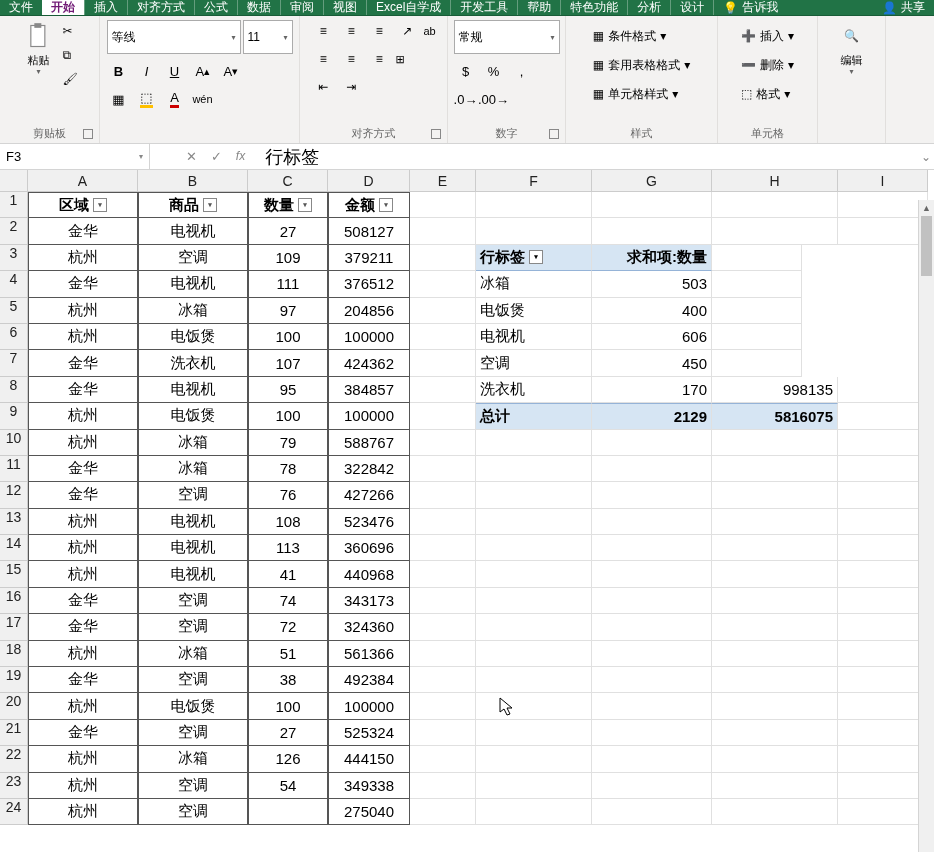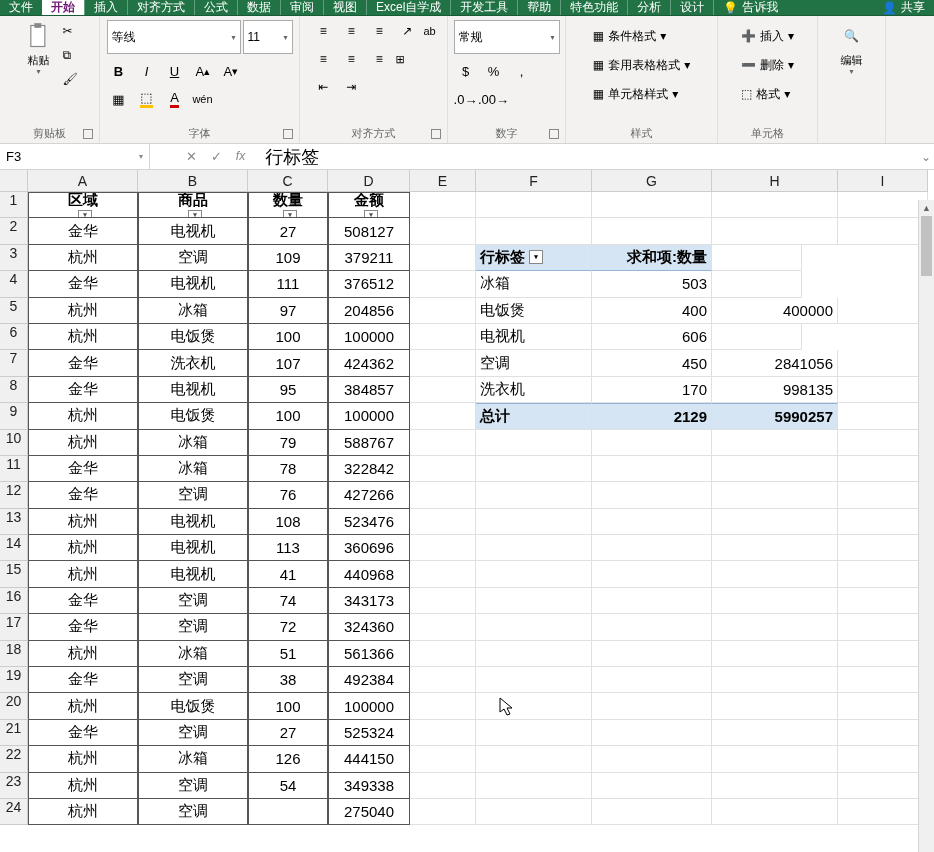--- a/index.html
+++ b/index.html
@@ -55,21 +55,21 @@
 
 .grid { display: flex; }
 .corner { width: 28px; height: 22px; background: #f0f0f0; border-right: 1px solid #ccc; border-bottom: 1px solid #ccc; }
 .ch { height: 22px; background: #f0f0f0; border-right: 1px solid #ccc; border-bottom: 1px solid #ccc; text-align: center; font-size: 14px; color: #222; line-height: 22px; }
 .rh { width: 28px; background: #f0f0f0; border-right: 1px solid #ccc; border-bottom: 1px solid #ccc; text-align: center; font-size: 14px; color: #222; }
 .row { display: flex; }
 .cell { border-right: 1px solid #e0e0e0; border-bottom: 1px solid #e0e0e0; font-size: 15px; display: flex; align-items: center; padding: 0 4px; overflow: hidden; white-space: nowrap; }
 .cA { width: 110px; } .cB { width: 110px; } .cC { width: 80px; } .cD { width: 82px; }
 .cE { width: 66px; } .cF { width: 116px; } .cG { width: 120px; } .cH { width: 126px; } .cI { width: 90px; }
 
-.data-hdr { background: #fff; font-weight: bold; justify-content: center; border: 1px solid #555 !important; flex-direction: column; }
+.data-hdr { background: #fff; font-weight: bold; justify-content: center; border: 1px solid #555 !important; }
 .data-hdr .filter-btn { width: 14px; height: 14px; border: 1px solid #888; margin-left: 4px; display: flex; align-items: center; justify-content: center; font-size: 7px; color: #555; background: #fff; }
 .data-cell { border-right: 1px solid #555 !important; border-bottom: 1px solid #555 !important; border-left: 1px solid #555; justify-content: center; }
 .data-cell.num { justify-content: center; }
 
 .pivot-hdr { background: #d6e5f3; font-weight: bold; border-bottom: 1px solid #95b3d7 !important; }
 .pivot-hdr .filter-btn { width: 14px; height: 14px; border: 1px solid #888; margin-left: 4px; display: flex; align-items: center; justify-content: center; font-size: 7px; background: #fff; }
 .pivot-total { background: #d6e5f3; font-weight: bold; border-top: 1px solid #95b3d7; }
 .right { justify-content: flex-end; }
 
 .rh, .cell { height: 26.4px; }
@@ -157,21 +157,20 @@
             <span style="border-bottom:3px solid #ffc000">⬚</span>
           </div>
         <div class="b">
             <span style="border-bottom:3px solid #c00">A</span>
           </div>
         <div class="b">
             <span style="font-size:11px">wén</span>
           </div>
       </div>
     </div>
-    <div class="group-label"><span>字体</span><span class="dlg"></span></div>
   </div>
 
   <div class="group" style="width:148px">
     <div class="group-body" style="flex-direction:column;gap:6px">
       <div class="align-row">
         <div class="align-btn">≡</div>
         <div class="align-btn">≡</div>
         <div class="align-btn">≡</div>
         <div class="align-btn">↗</div>
         <div class="wrap-btn">
@@ -335,21 +334,20 @@
     </div>
     <div class="row">
       <div class="rh">5</div>
       <div class="cell cA data-cell">杭州</div>
       <div class="cell cB data-cell">冰箱</div>
       <div class="cell cC data-cell num">97</div>
       <div class="cell cD data-cell num">204856</div>
       <div class="cell cE"></div>
       <div class="cell cF">电饭煲</div>
       <div class="cell cG right">400</div>
-      <div class="cell cH right">400000</div>
       <div class="cell cI"></div>
     </div>
     <div class="row">
       <div class="rh">6</div>
       <div class="cell cA data-cell">杭州</div>
       <div class="cell cB data-cell">电饭煲</div>
       <div class="cell cC data-cell num">100</div>
       <div class="cell cD data-cell num">100000</div>
       <div class="cell cE"></div>
       <div class="cell cF">电视机</div>
@@ -358,21 +356,20 @@
     </div>
     <div class="row">
       <div class="rh">7</div>
       <div class="cell cA data-cell">金华</div>
       <div class="cell cB data-cell">洗衣机</div>
       <div class="cell cC data-cell num">107</div>
       <div class="cell cD data-cell num">424362</div>
       <div class="cell cE"></div>
       <div class="cell cF">空调</div>
       <div class="cell cG right">450</div>
-      <div class="cell cH right">2841056</div>
       <div class="cell cI"></div>
     </div>
     <div class="row">
       <div class="rh">8</div>
       <div class="cell cA data-cell">金华</div>
       <div class="cell cB data-cell">电视机</div>
       <div class="cell cC data-cell num">95</div>
       <div class="cell cD data-cell num">384857</div>
       <div class="cell cE"></div>
       <div class="cell cF">洗衣机</div>
@@ -382,21 +379,21 @@
     </div>
     <div class="row">
       <div class="rh">9</div>
       <div class="cell cA data-cell">杭州</div>
       <div class="cell cB data-cell">电饭煲</div>
       <div class="cell cC data-cell num">100</div>
       <div class="cell cD data-cell num">100000</div>
       <div class="cell cE"></div>
       <div class="cell cF pivot-total">总计</div>
       <div class="cell cG pivot-total right">2129</div>
-      <div class="cell cH pivot-total right">5990257</div>
+      <div class="cell cH pivot-total right">5816075</div>
       <div class="cell cI"></div>
     </div>
     <div class="row">
       <div class="rh">10</div>
       <div class="cell cA data-cell">杭州</div>
       <div class="cell cB data-cell">冰箱</div>
       <div class="cell cC data-cell num">79</div>
       <div class="cell cD data-cell num">588767</div>
       <div class="cell cE"></div>
       <div class="cell cF"></div>

